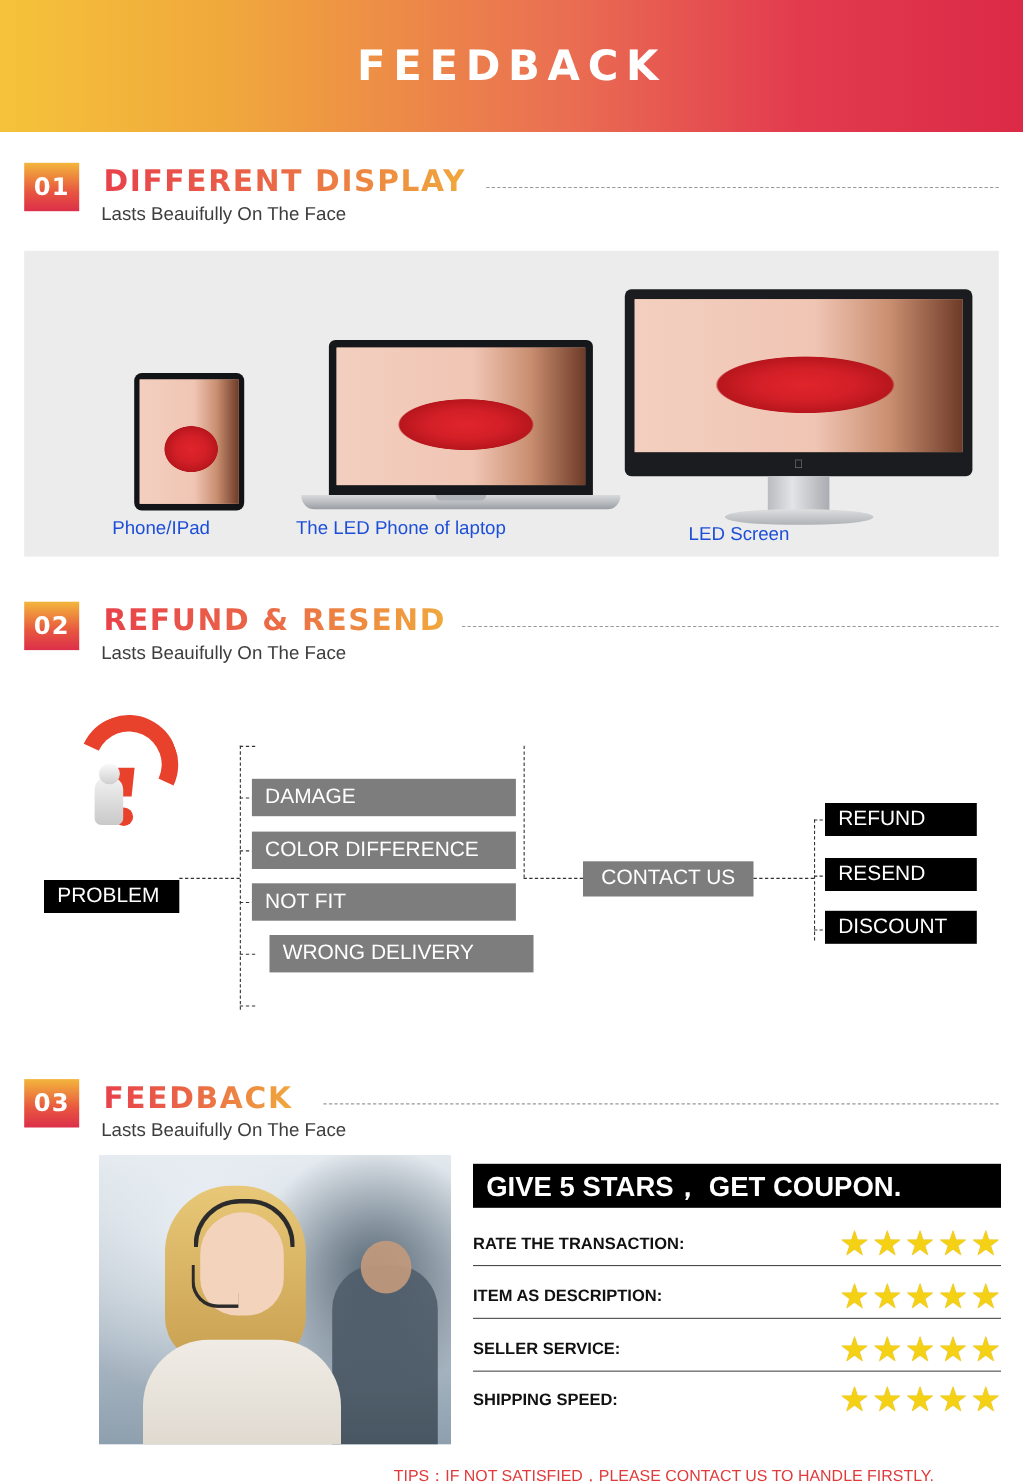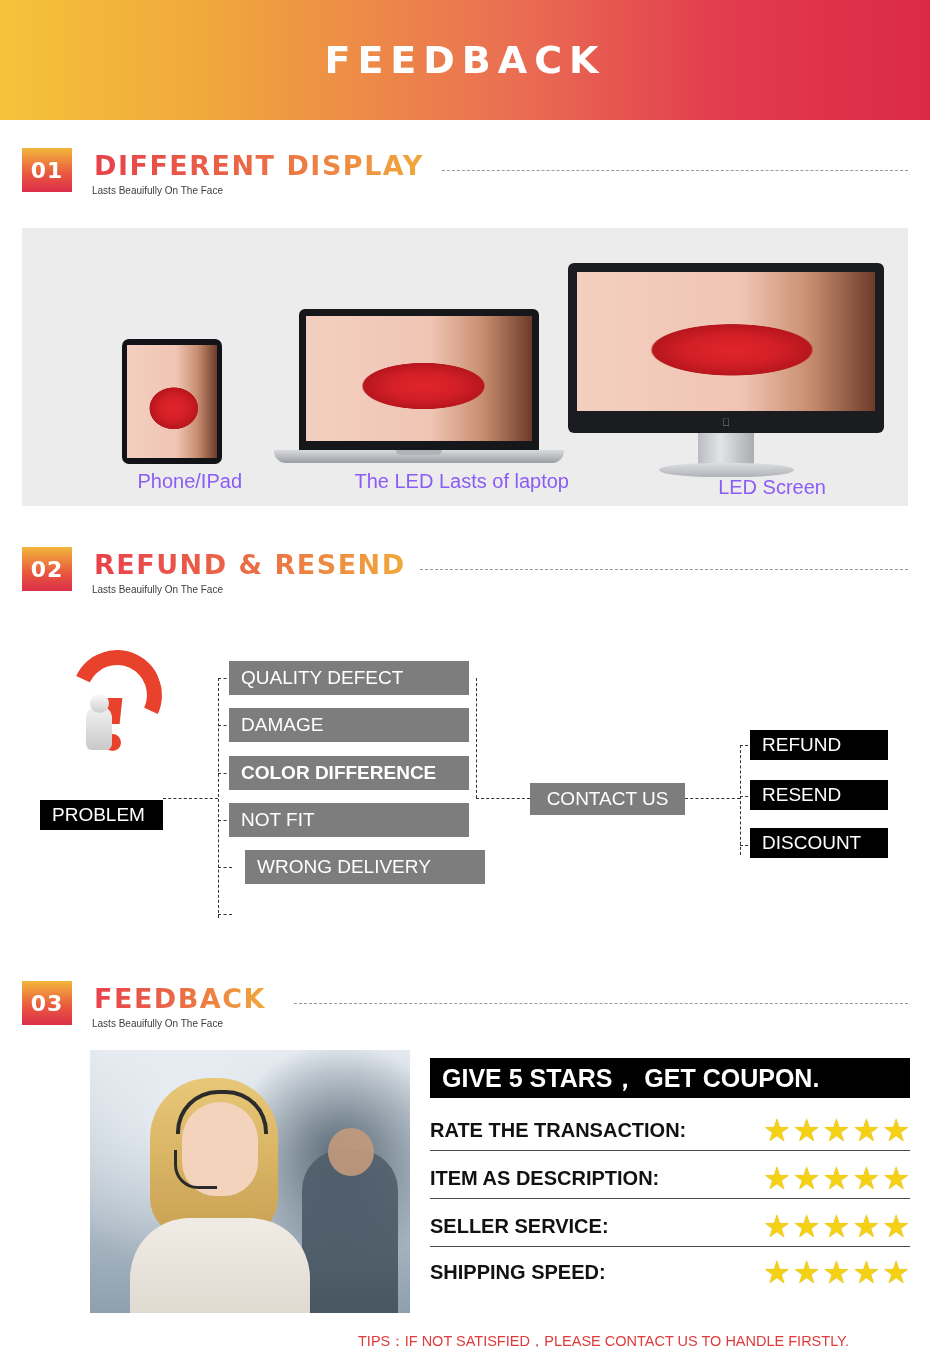--- a/index.html
+++ b/index.html
@@ -71,21 +71,21 @@
   .sec-dash {
     position: absolute;
     top: 22px;
     height: 0;
     border-top: 1px dashed #9a9a9a;
   }
   .sec-sub {
     position: absolute;
     left: 70px;
     top: 37px;
-    font-size: 10px;
+    font-size: 17px;
     color: #3d3d3d;
     font-family: "Liberation Sans", sans-serif;
   }
 
   
   .devices-panel {
     position: absolute;
     left: 22px; top: 228px;
     width: 886px; height: 278px;
     background: #ececec;
@@ -163,23 +163,23 @@
   .monitor-foot {
     position: absolute;
     left: 637px; top: 235px;
     width: 135px; height: 14px;
     background: linear-gradient(180deg,#dcdee0 0%, #b0b3b7 100%);
     border-radius: 50%/60%;
   }
 
   .dev-label {
     position: absolute;
-    font-size: 20px;
-    color: #8b5cf6;
-    text-align: right;
+    font-size: 17px;
+    color: #1d4ed8;
+    text-align: left;
     font-family: "Liberation Sans", sans-serif;
   }
 
   
   .flow {
     position: absolute;
     left: 0; top: 630px;
     width: 930px; height: 300px;
   }
   .tag-black {
@@ -344,21 +344,21 @@
     position: absolute;
     left: 430px;
     width: 480px;
     height: 40px;
     border-bottom: 1px solid #4a4a4a;
     display: flex;
     align-items: center;
     justify-content: space-between;
   }
   .rate-label {
-    font-size: 20px;
+    font-size: 15px;
     font-weight: bold;
     color: #111;
     font-family: "Liberation Sans", sans-serif;
     white-space: nowrap;
   }
   .stars { display: flex; align-items: center; }
   .star {
     color: #f5d116;
     font-size: 31px;
     line-height: 31px;
@@ -403,21 +403,21 @@
   <div class="laptop-notch"></div>
 
   <div class="monitor">
     <div class="screen lips-img"></div>
     <div class="monitor-logo"></div>
   </div>
   <div class="monitor-neck"></div>
   <div class="monitor-foot"></div>
 
   <div class="dev-label" style="left:80px; top:242px; width:140px;">Phone/IPad</div>
-  <div class="dev-label" style="left:247px; top:242px; width:300px;">The LED Lasts of laptop</div>
+  <div class="dev-label" style="left:247px; top:242px; width:300px;">The LED Phone of laptop</div>
   <div class="dev-label" style="left:604px; top:248px; width:200px;">LED Screen</div>
 </div>
 
 <div class="section-head" style="top:547px;">
   <div class="sec-num">02</div>
   <div class="sec-title">REFUND &amp; RESEND</div>
   <div class="sec-dash" style="left:398px; width:488px;"></div>
   <div class="sec-sub">Lasts Beauifully On The Face</div>
 </div>
 
@@ -430,27 +430,26 @@
     <div class="body"></div>
     <div class="head"></div>
   </div>
 
   <div class="tag-black" style="left:40px; top:170px; width:123px; height:30px;">PROBLEM</div>
 
   <div class="dash-h" style="left:163px; top:168px; width:55px;"></div>
   <div class="dash-v" style="left:218px; top:48px; height:240px;"></div>
 
   <div class="dash-h" style="left:218px; top:48px; width:14px;"></div>
-  <div class="tag-gray" style="left:229px; top:31px; width:240px; height:34px;">QUALITY DEFECT</div>
 
   <div class="dash-h" style="left:218px; top:95px; width:14px;"></div>
   <div class="tag-gray" style="left:229px; top:78px; width:240px; height:34px;">DAMAGE</div>
 
   <div class="dash-h" style="left:218px; top:143px; width:14px;"></div>
-  <div class="tag-gray" style="left:229px; top:126px; width:240px; height:34px;font-weight:bold;">COLOR DIFFERENCE</div>
+  <div class="tag-gray" style="left:229px; top:126px; width:240px; height:34px;">COLOR DIFFERENCE</div>
 
   <div class="dash-h" style="left:218px; top:190px; width:14px;"></div>
   <div class="tag-gray" style="left:229px; top:173px; width:240px; height:34px;">NOT FIT</div>
 
   <div class="dash-h" style="left:218px; top:237px; width:14px;"></div>
   <div class="tag-gray" style="left:229px; top:220px; width:240px; height:34px;margin-left:16px;">WRONG DELIVERY</div>
 
   <div class="dash-h" style="left:218px; top:284px; width:14px;"></div>
 
   <div class="dash-v" style="left:476px; top:48px; height:120px;"></div>

